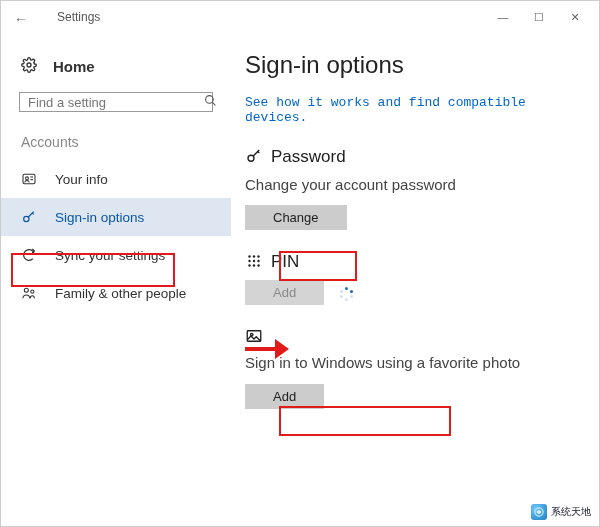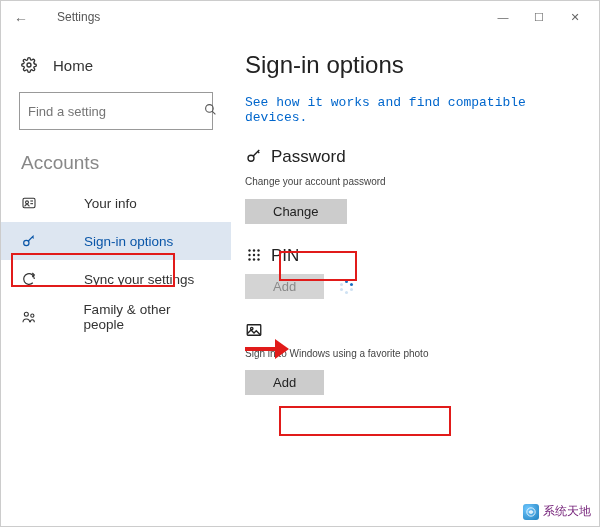--- a/index.html
+++ b/index.html
@@ -43,54 +43,54 @@
     display: flex;
     height: calc(100% - 32px);
   }
 
   
   .sidebar {
     width: 230px;
     padding: 18px 0 0 0;
   }
   .home-row {
-    display: flex; 
+    display: flex; align-items: center;
     padding: 6px 20px 16px 20px;
+    font-weight: bold;
   }
   .home-row .icon { width: 18px; margin-right: 14px; color: #333; }
   .home-row .label { font-size: 15px; }
   .search-box {
     margin: 0 18px 16px 18px;
     border: 1px solid #999;
-    height: 38px;
+    height: 20px;
     display: flex; align-items: center;
     padding: 0 8px;
     background: #fff;
   }
   .search-box input {
     border: none; outline: none; flex: 1;
     font-size: 13px; background: transparent;
     color: #777;
   }
   .search-box .search-icon { color: #555; font-size: 13px; }
 
   .section-header {
     padding: 6px 20px 10px 20px;
     color: #888;
-    font-size: 19px;
+    font-size: 14px;
   }
   .nav-item {
     display: flex; align-items: center;
     height: 38px;
     padding: 0 20px;
     font-size: 13.5px;
     color: #333;
     cursor: pointer;
     position: relative;
-    gap: 29px;
   }
   .nav-item .icon {
     width: 22px; margin-right: 12px;
     display: inline-flex; align-items: center; justify-content: flex-start;
     font-size: 15px;
   }
   .nav-item.selected {
     background: #dde6f1;
     color: #0a56a8;
   }
@@ -120,21 +120,21 @@
   .opt-heading {
     display: flex; align-items: flex-start;
     font-size: 17px; font-weight: 400; color: #222;
     margin-bottom: 8px;
   }
   .opt-heading .icon {
     width: 26px; display: inline-flex; align-items: center;
     font-size: 17px;
   }
   .opt-desc {
-    font-size: 10px; color: #444;
+    font-size: 15px; color: #444;
     margin-bottom: 10px;
     line-height: 1.35;
   }
   .btn {
     display: inline-block;
     min-width: 70px;
     padding: 5px 28px;
     background: #ccc;
     border: none;
     font-size: 13px;
@@ -199,21 +199,21 @@
       -5px 3px 0 0 #cfe2f3,
       -5px 8px 0 0 #cfe2f3,
       0 11px 0 0 #cfe2f3;
   }
 
   
   .watermark {
     position: absolute;
     right: 8px; bottom: 6px;
     display: flex; align-items: center;
-    font-size: 12px; color: #701a75;
+    font-size: 10px; color: #0f172a;
     gap: 4px;
     z-index: 20;
   }
   .watermark .wm-icon {
     width: 16px; height: 16px;
     display: inline-flex; align-items: center; justify-content: center;
     background: radial-gradient(circle at 30% 30%, #6fc7ff, #1e7fbd);
     border-radius: 3px;
   }
 </style>

